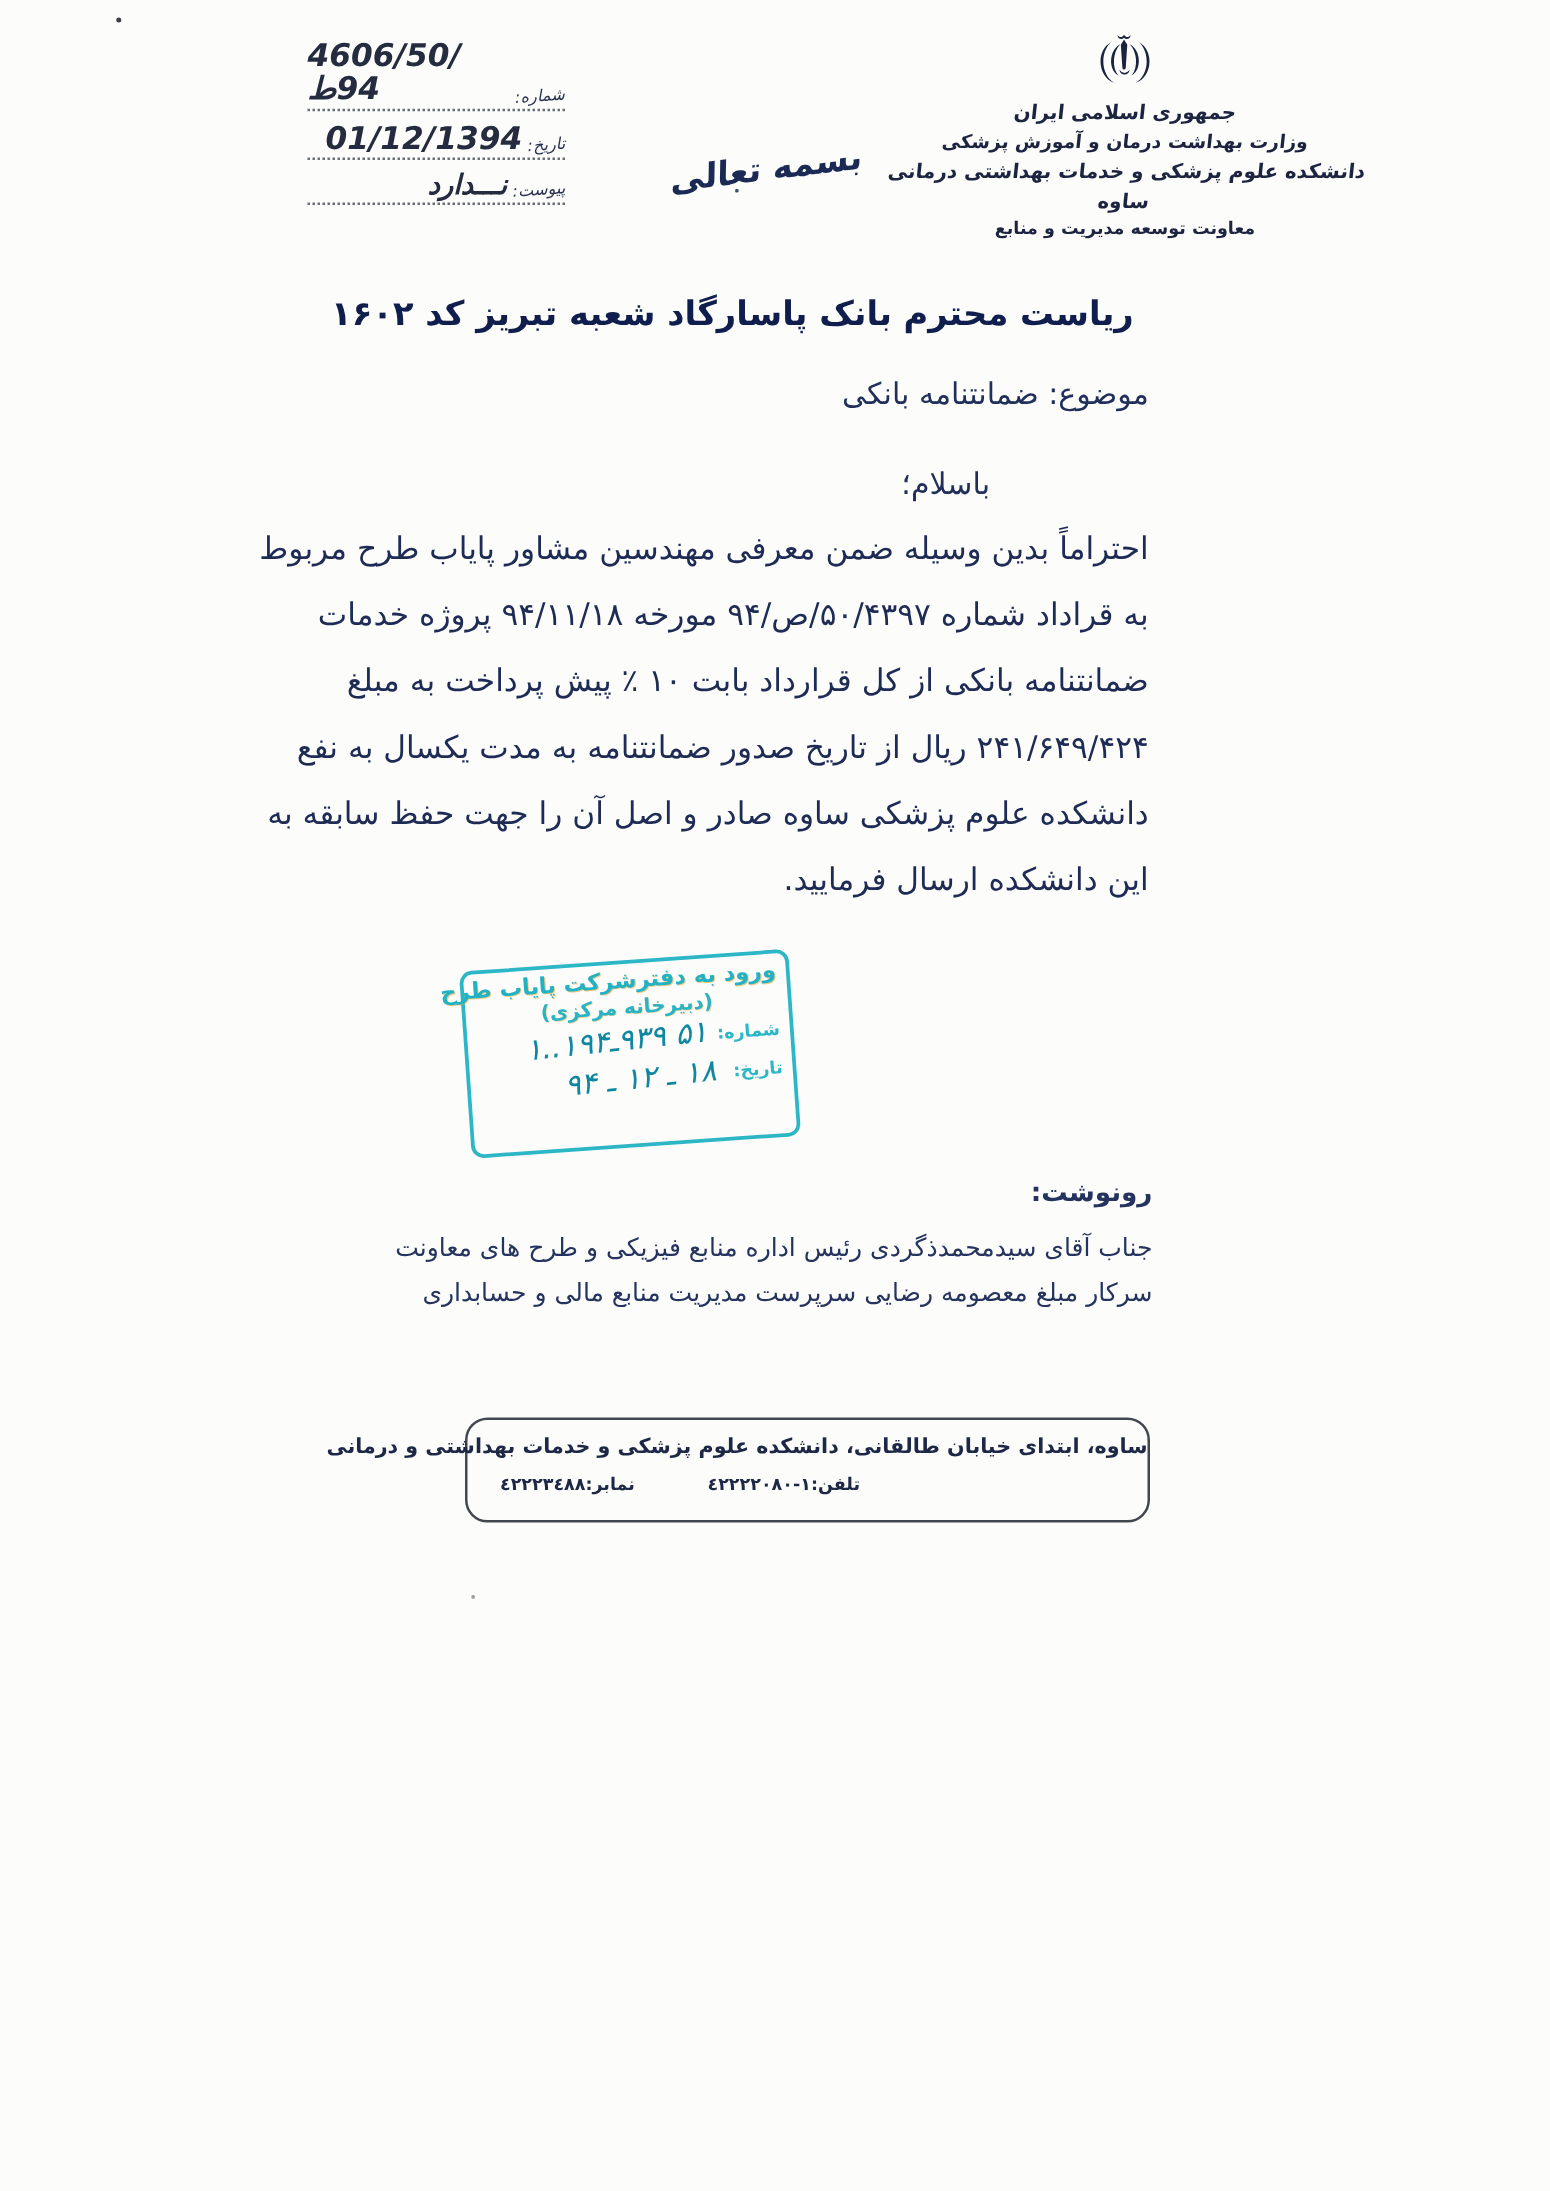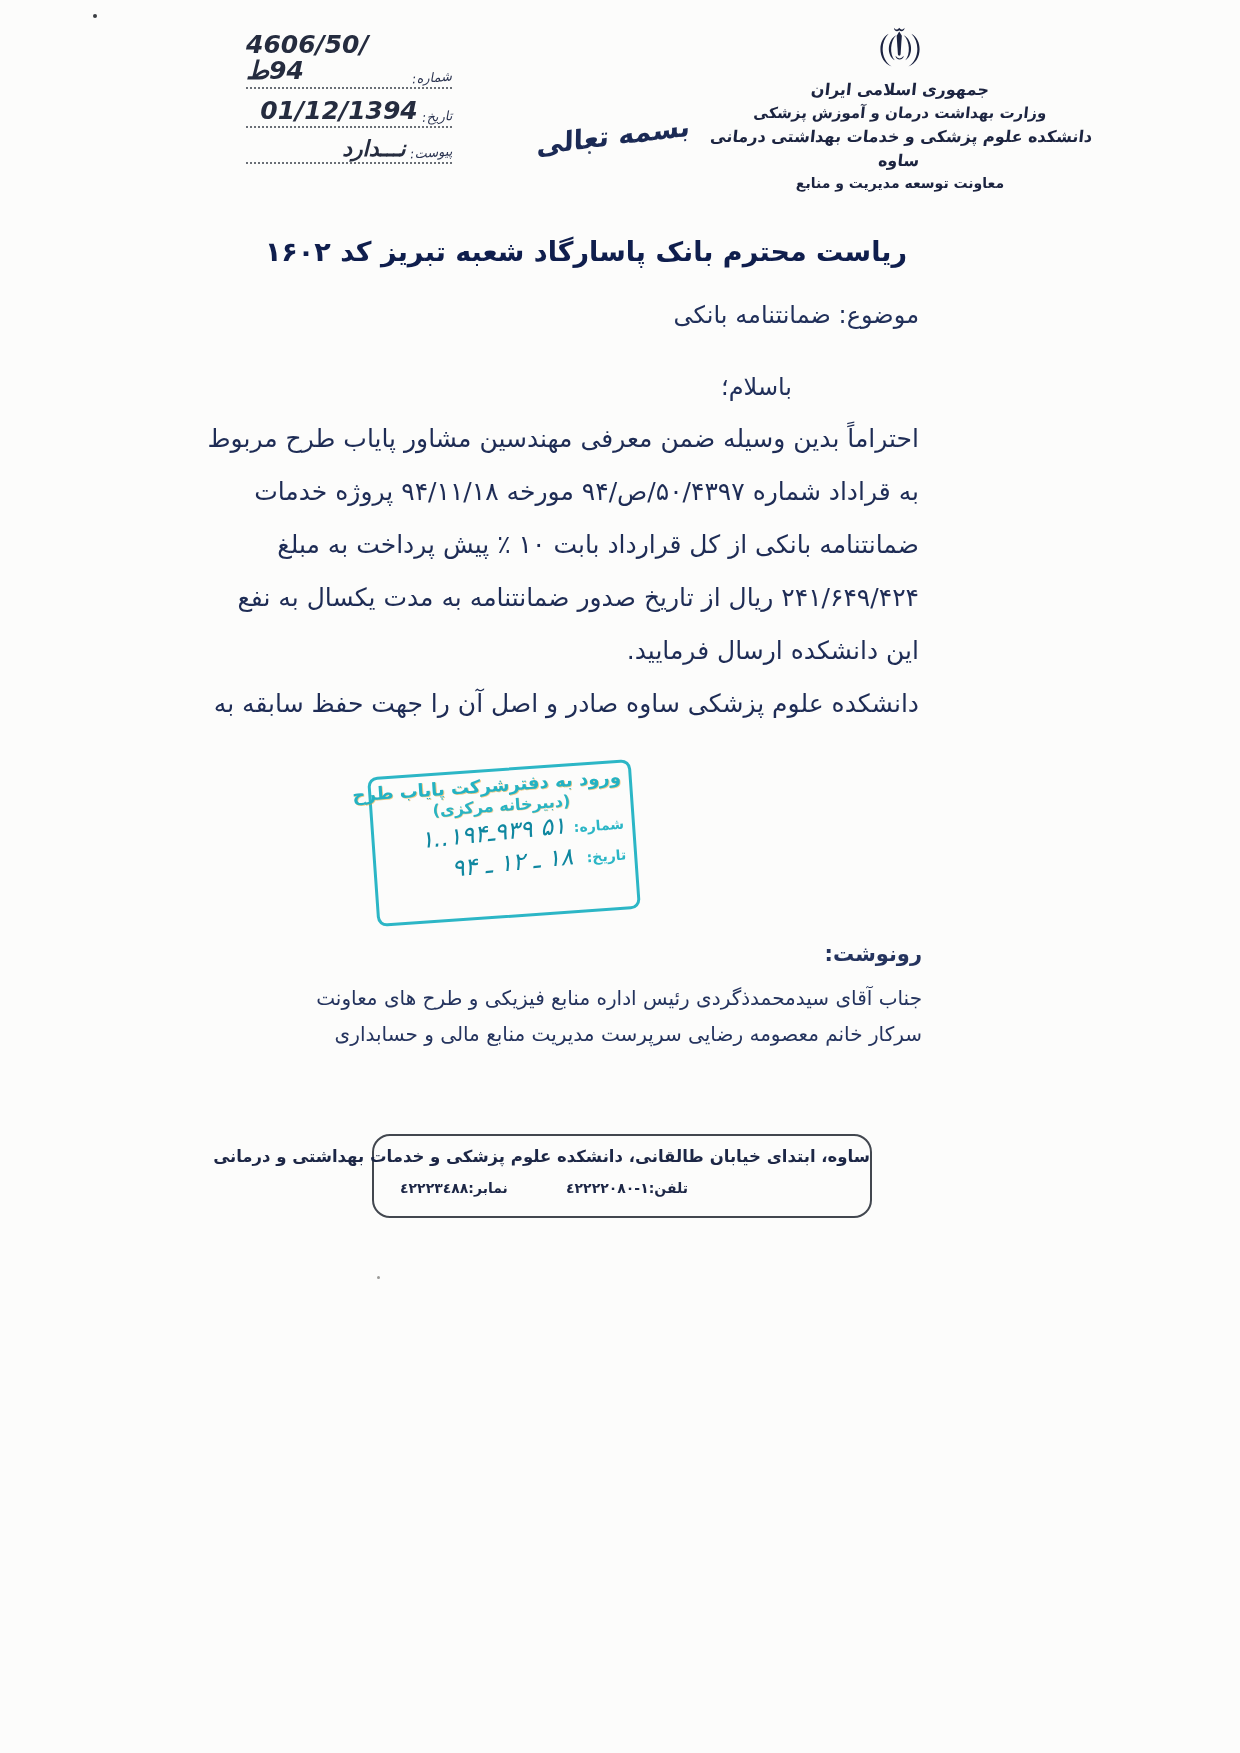--- a/index.html
+++ b/index.html
@@ -78,21 +78,21 @@
   }
   .stamp-value.date{letter-spacing:5px;margin-right:6px;}
 
   
   .cc{right:318px;top:942px;direction:rtl;text-align:right;color:#25345e;}
   .cc-title{font-size:21px;font-weight:700;margin-bottom:14px;}
   .cc-item{font-size:20px;line-height:36px;white-space:nowrap;}
 
   
   .footer-box{
-    left:372px;top:1134px;width:500px;height:84px;
+    left:372px;top:1134px;width:548px;height:84px;
     border:2px solid #42474f;border-radius:18px;box-sizing:border-box;
   }
   .footer-address{
     direction:rtl;text-align:center;font-size:16.5px;font-weight:700;color:#1d2746;
     margin-top:11px;white-space:nowrap;
   }
   .footer-phone,.footer-fax{
     position:absolute;top:44px;font-size:14px;font-weight:700;color:#1d2746;
     direction:rtl;white-space:nowrap;
   }
@@ -153,41 +153,41 @@
 
 <div class="abs subject">موضوع: ضمانتنامه بانکی</div>
 
 <div class="abs salutation">باسلام؛</div>
 
 <div class="abs body-text">
   <div class="body-line">احتراماً بدین وسیله ضمن معرفی مهندسین مشاور پایاب طرح مربوط</div>
   <div class="body-line">به قراداد شماره ۵۰/۴۳۹۷/ص/۹۴  مورخه ۹۴/۱۱/۱۸ پروژه خدمات</div>
   <div class="body-line">ضمانتنامه بانکی از کل قرارداد بابت ۱۰ ٪ پیش پرداخت به مبلغ</div>
   <div class="body-line">۲۴۱/۶۴۹/۴۲۴ ریال از تاریخ صدور ضمانتنامه به مدت یکسال به نفع</div>
+  <div class="body-line">دانشکده علوم پزشکی ساوه صادر و اصل آن را جهت حفظ سابقه به</div>
   <div class="body-line last">این دانشکده ارسال فرمایید.</div>
-  <div class="body-line">دانشکده علوم پزشکی ساوه صادر و اصل آن را جهت حفظ سابقه به</div>
 </div>
 
 <div class="abs stamp">
   <div class="stamp-line1">ورود به دفترشرکت پایاب طرح</div>
   <div class="stamp-line2">(دبیرخانه مرکزی)</div>
   <div class="stamp-row">
     <span class="stamp-label">شماره:</span>
     <span class="stamp-value ltr-override">۱..۱۹۴ـ۹۳۹ ۵۱</span>
   </div>
   <div class="stamp-row">
     <span class="stamp-label">تاریخ:</span>
     <span class="stamp-value date ltr-override">۹۴ ـ ۱۲ ـ ۱۸</span>
   </div>
 </div>
 
 <div class="abs cc">
   <div class="cc-title">رونوشت:</div>
   <div class="cc-item">جناب آقای سیدمحمدذگردی رئیس اداره منابع فیزیکی و طرح های معاونت</div>
-  <div class="cc-item">سرکار خانم معصومه رضایی سرپرست مدیریت منابع مالی و حسابداری</div>
+  <div class="cc-item">سرکار مبلغ معصومه رضایی سرپرست مدیریت منابع مالی و حسابداری</div>
 </div>
 
 <div class="abs footer-box">
   <div class="footer-address">ساوه، ابتدای خیابان طالقانی، دانشکده علوم پزشکی و خدمات بهداشتی و درمانی</div>
   <span class="footer-phone">تلفن:١-٤٢٢٢٢٠٨٠</span>
   <span class="footer-fax">نمابر:٤٢٢٢٣٤٨٨</span>
 </div>
 
 <span class="dot d1"></span>
 <span class="dot d2"></span>

